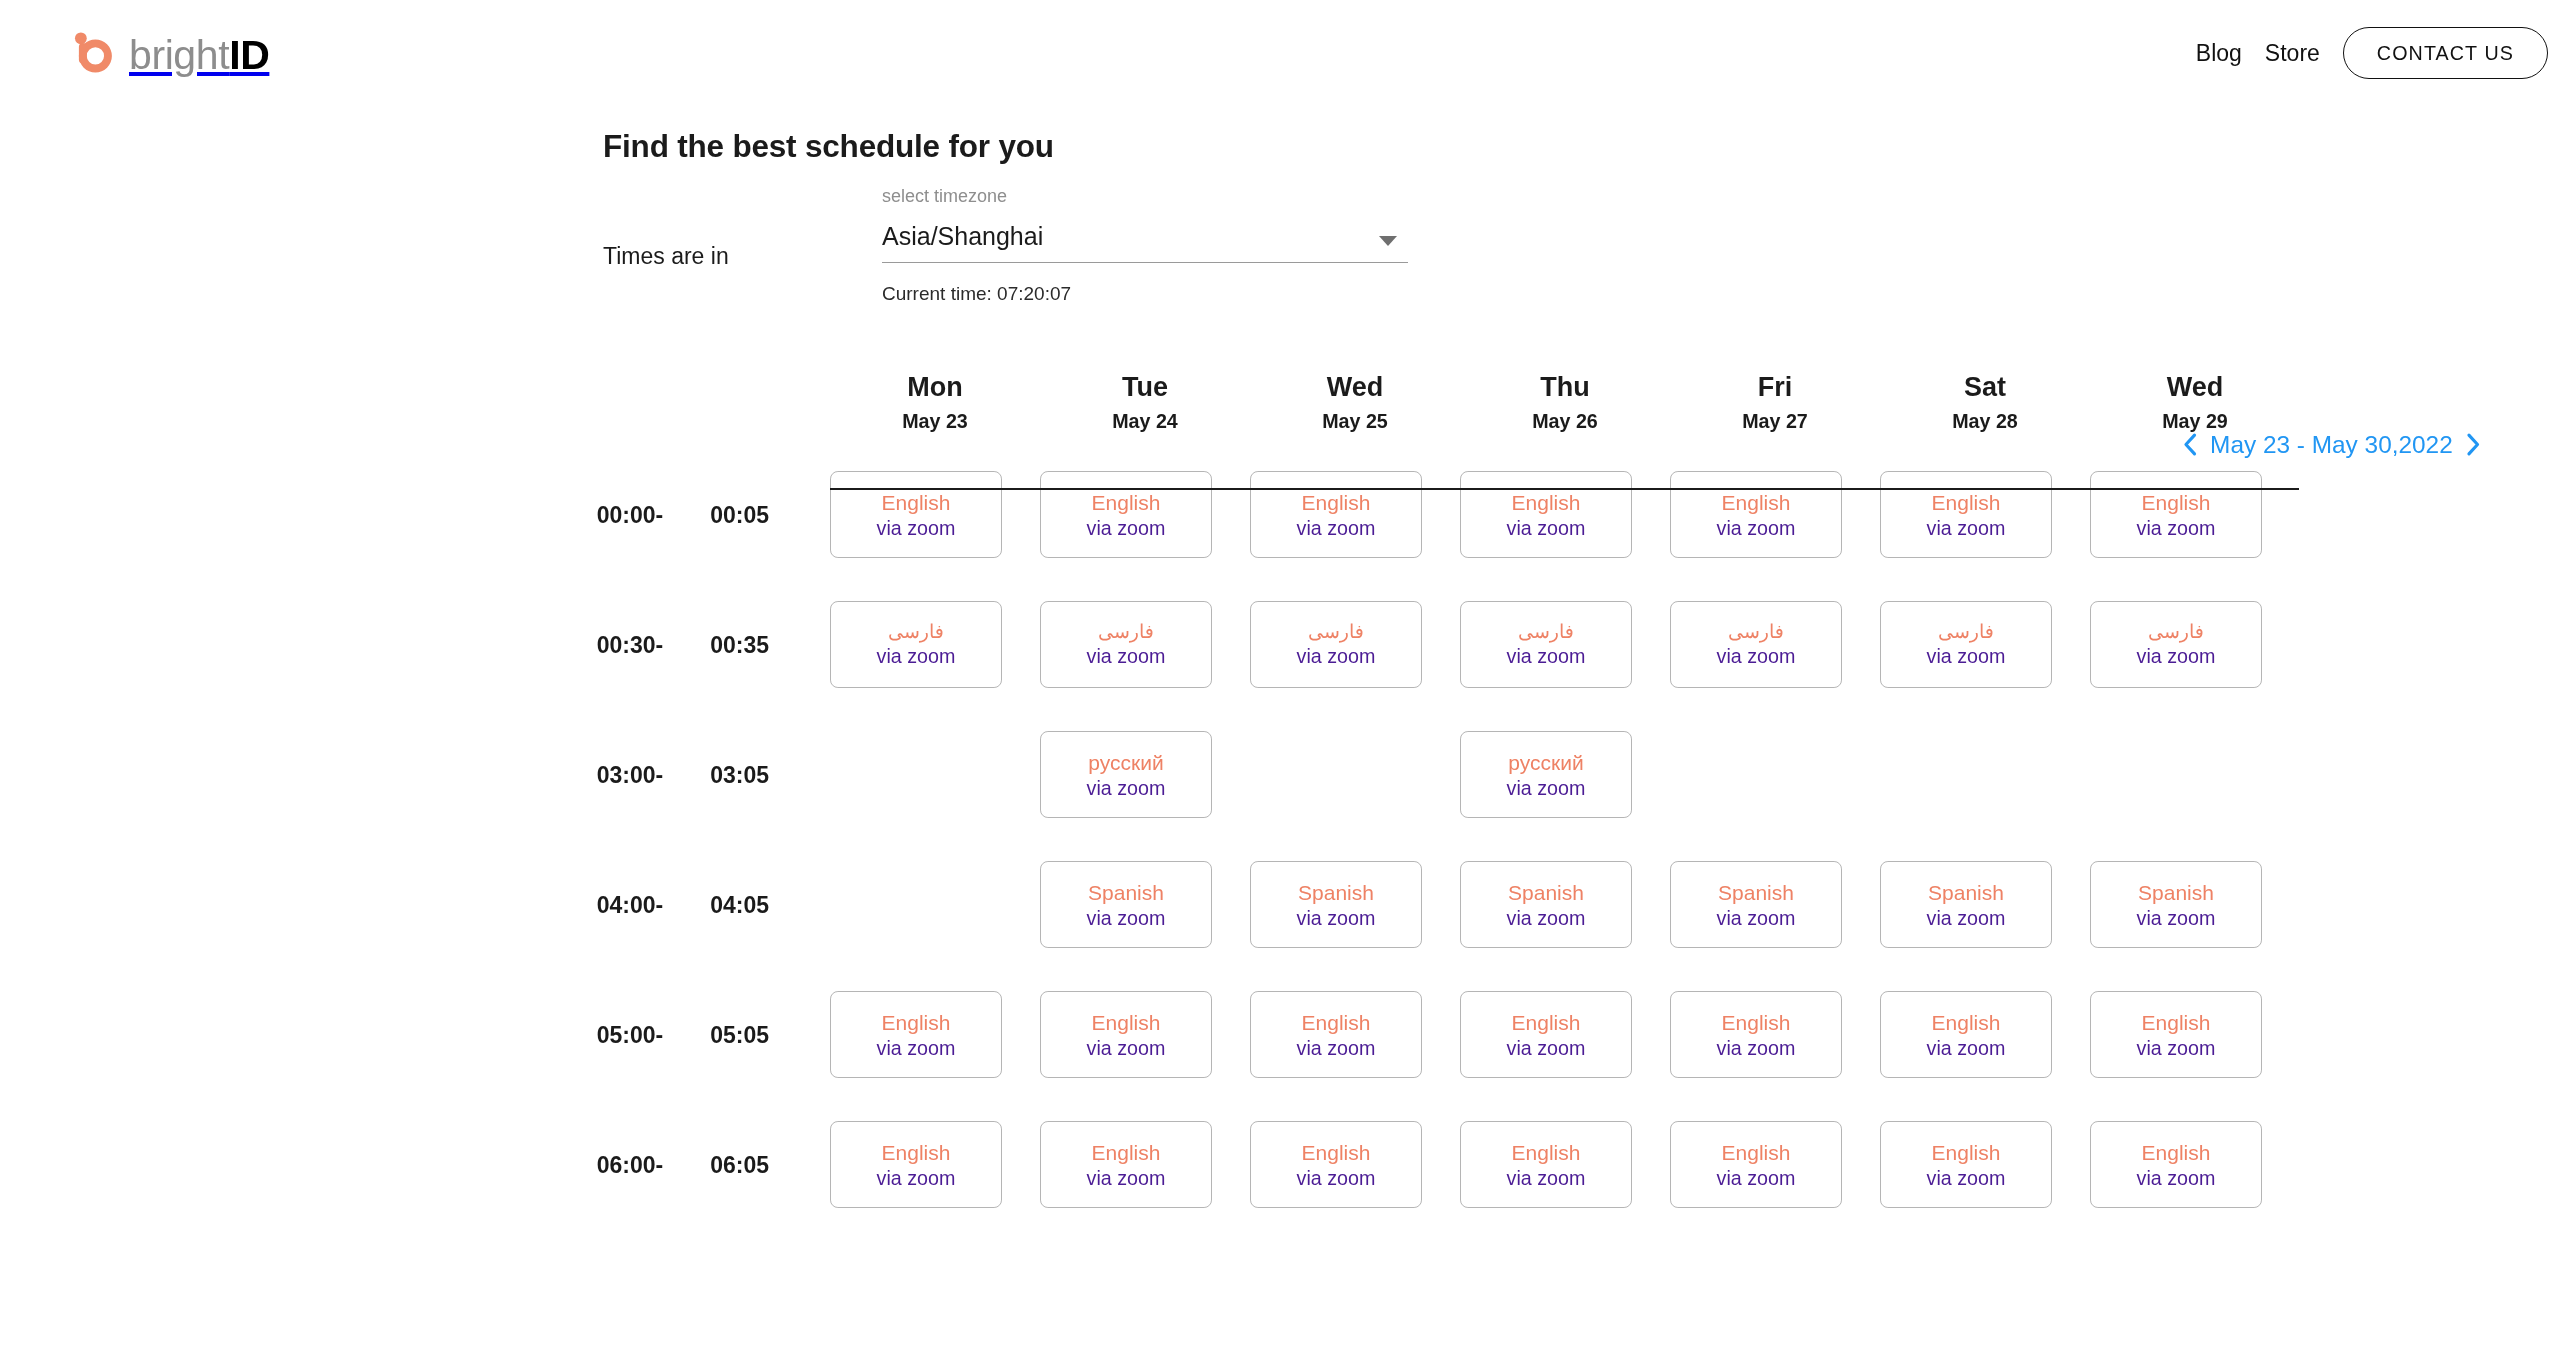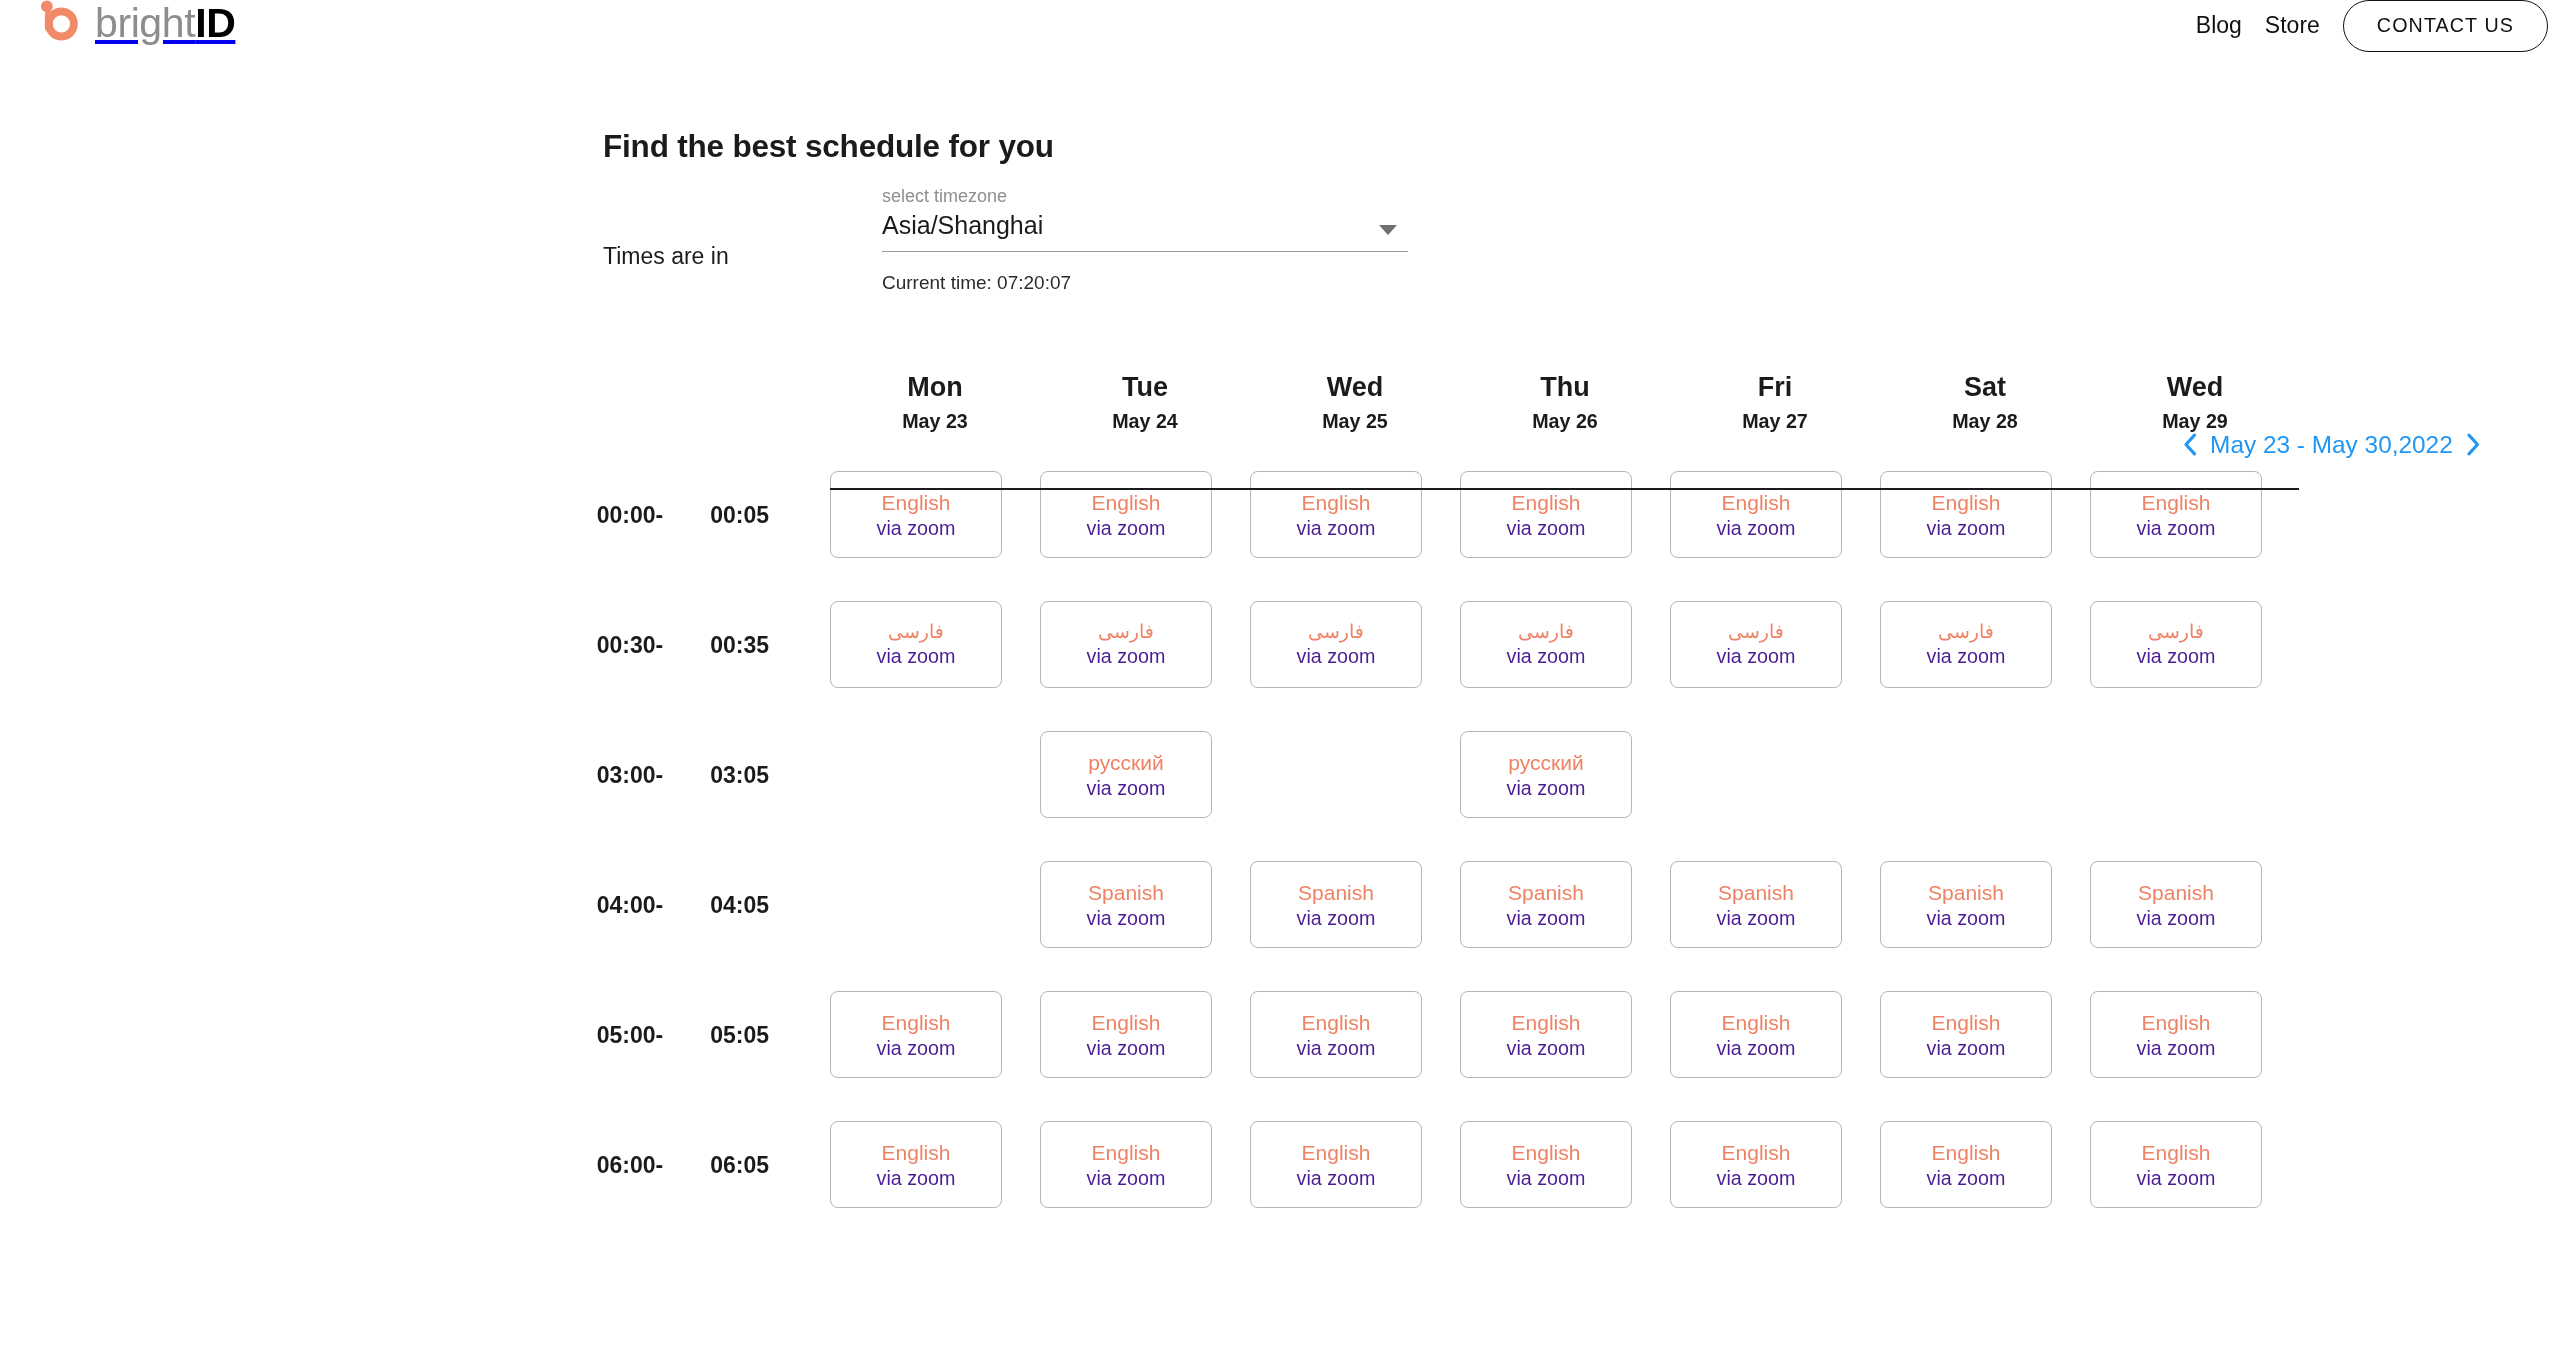--- a/index.html
+++ b/index.html
@@ -10,22 +10,23 @@
     background: #ffffff;
     font-family: "Liberation Sans", sans-serif;
     overflow: hidden;
   }
 
   
   .site-header {
     position: relative;
     height: 79px;
     display: flex;
-    align-items: flex-start;
+    align-items: flex-end;
     padding: 0 28px 0 38px;
+    margin-left: 34px;
   }
 
   .brand {
     display: flex;
     align-items: center;
     gap: 11px;
   }
   .brand-mark { display: block; }
   .brand-text {
     font-size: 41px;
@@ -100,20 +101,21 @@
   }
   .tz-select-row {
     position: relative;
     border-bottom: 1.6px solid #9a9a9a;
     padding: 3.1px 0 9.4px 0;
   }
   .tz-value {
     font-size: 25px;
     color: #1b1b1b;
     line-height: 1.25;
+    margin-top: 11px;
   }
   .tz-caret {
     position: absolute;
     right: 11px;
     bottom: 15.7px;
     width: 0;
     height: 0;
     border-left: 9.4px solid transparent;
     border-right: 9.4px solid transparent;
     border-top: 10.2px solid #6f6f6f;

